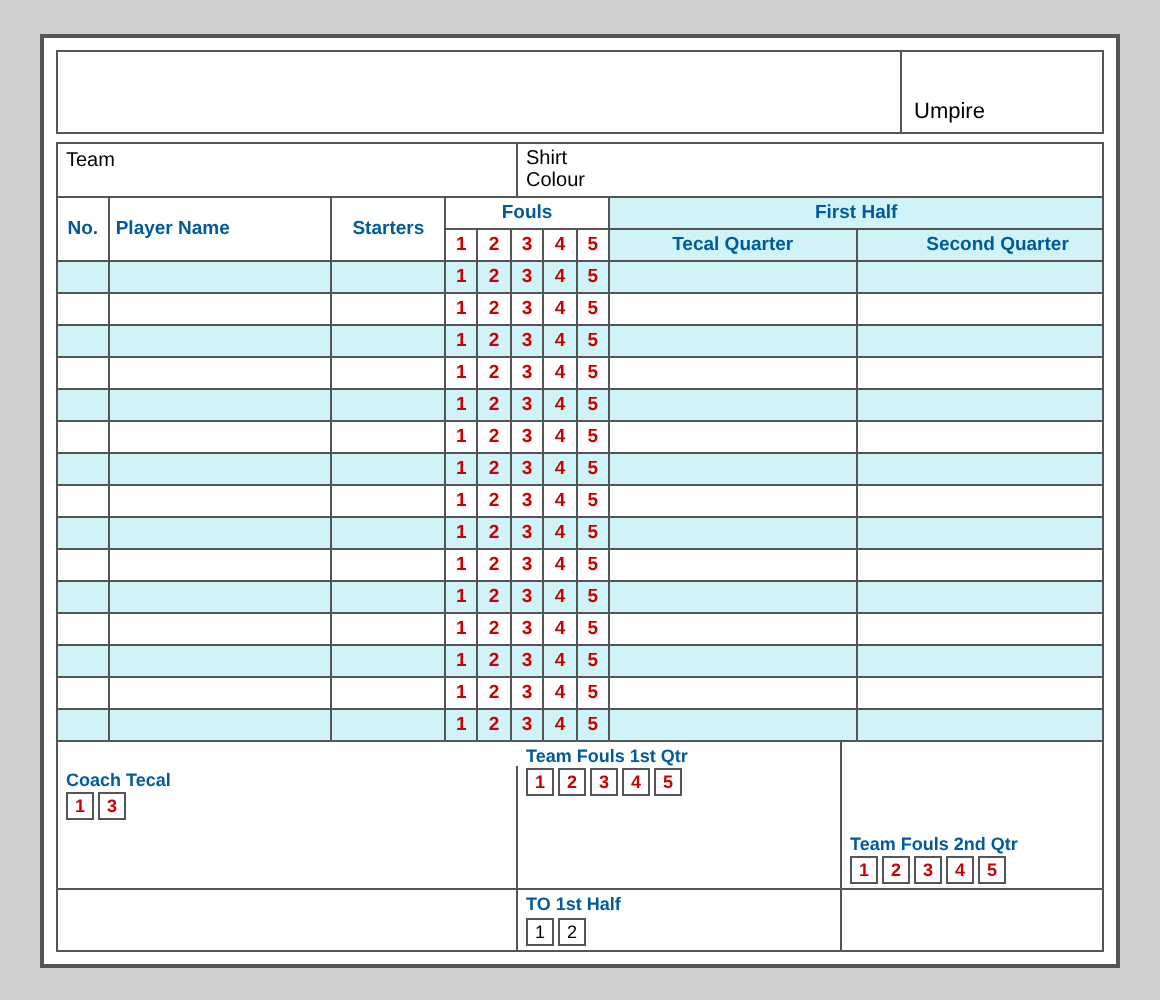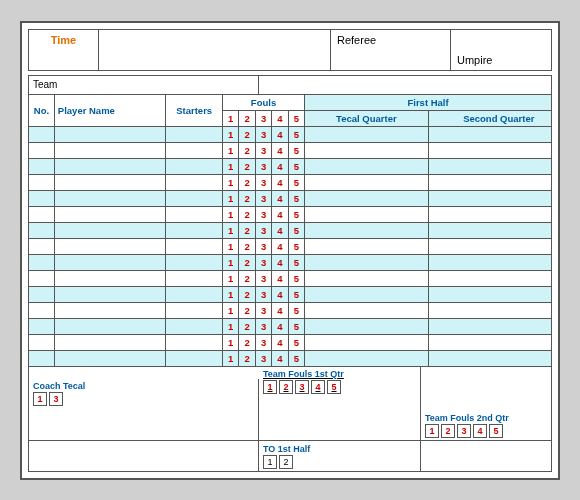--- a/index.html
+++ b/index.html
@@ -96,21 +96,20 @@
     .footer-coach {
       width: 230px;
       border-right: 1px solid #555;
       padding: 2px 4px;
       margin-top: 12px;
     }
     .footer-fouls1 {
       flex: 1;
       border-right: 1px solid #555;
       padding: 2px 4px;
-      text-decoration: underline;
     }
     .footer-fouls2 {
       width: 130px;
       padding: 2px 4px;
       margin-top: 44px;
     }
     .footer-label {
       font-size: 9px;
       font-weight: bold;
       color: #005a9e;
@@ -187,35 +186,35 @@
     .first-half-header {
       background: #cff3f7 !important;
     }
   </style>
 </head>
 <body>
 
 <div class="sheet">
 
   <div class="header-row">
-    <div class="header-cell time">
-      <span>Time</span>
-    </div>
     <div class="header-cell spacer"></div>
-    <div class="header-cell referee">
-      <span>Referee</span>
-    </div>
     <div class="header-cell umpire">
       <span>Umpire</span>
     </div>
   </div>
 
   <div class="team-info">
     <div class="team-info-left">
       <div><span>Team</span></div>
+    </div>
+    <div class="team-info-right">
+      <div>
+        <span>Shirt</span><br>
+        <span>Colour</span>
+      </div>
     </div>
   </div>
 
   <table>
     <thead>
       <tr>
         <th class="col-no" rowspan="2">
           <span>No.</span>
         </th>
         <th class="col-name" rowspan="2" style="color:#005a9e">

